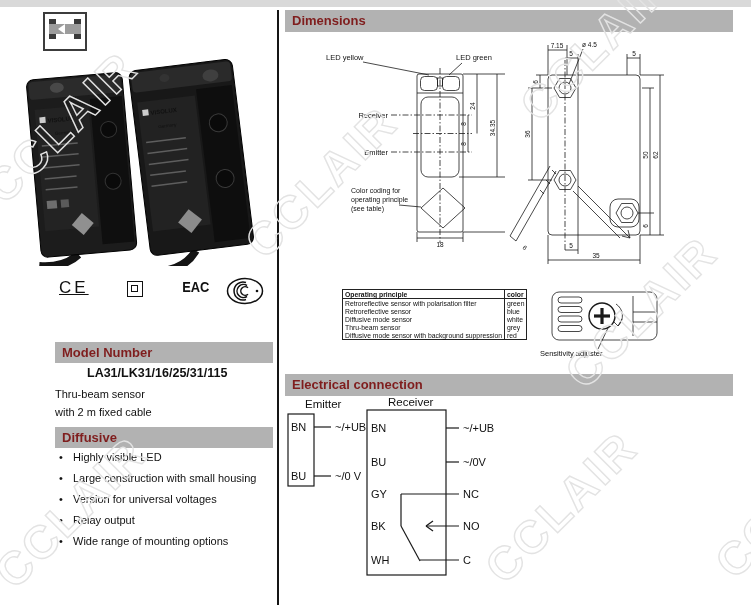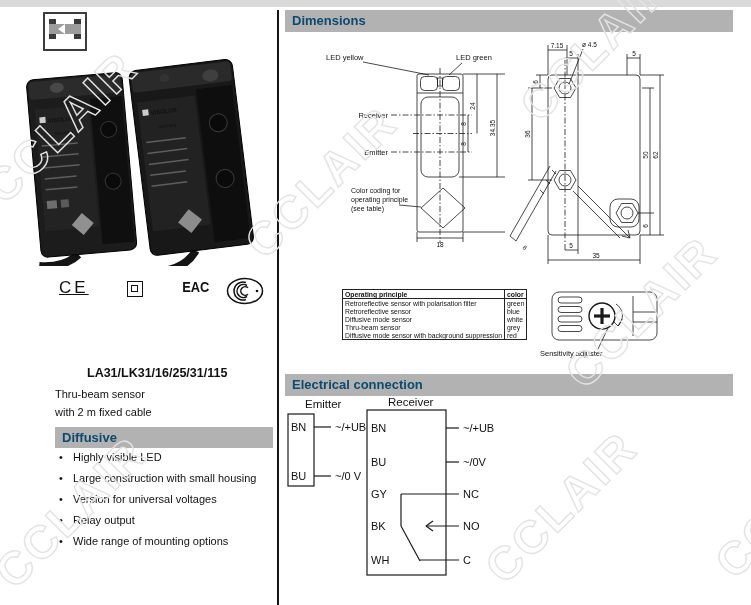--- a/index.html
+++ b/index.html
@@ -1,20 +1,20 @@
 <!DOCTYPE html>
 <html><head>
 <meta charset="utf-8">
 <style>
   html,body{margin:0;padding:0;background:#fff;}
   #page{position:relative;width:751px;height:605px;background:#ffffff;overflow:hidden;
         font-family:"Liberation Sans","DejaVu Sans",sans-serif;color:#111;}
   .topstrip{position:absolute;left:0;top:0;width:751px;height:7px;background:#d9d9d9;}
   .divider{position:absolute;left:277px;top:10px;width:2px;height:595px;background:#151515;}
-  .bar{position:absolute;background:#b2b2b2;color:#0c4a6e;font-weight:bold;font-size:13px;
+  .bar{position:absolute;background:#b2b2b2;color:#7f1d1d;font-weight:bold;font-size:13px;
        line-height:21px;padding-left:7px;box-sizing:border-box;}
   .bar.right{width:448px;height:22px;line-height:22px;left:285px;}
   .bar.left{width:218px;height:21px;left:55px;}
   .wm{position:absolute;font-size:46px;font-weight:bold;letter-spacing:3px;white-space:nowrap;
       color:transparent;-webkit-text-stroke:1.4px #e3e3e3;transform:rotate(-45deg);z-index:5;
       pointer-events:none;}
   .modeltxt{position:absolute;left:55px;font-size:12.5px;font-weight:bold;margin-left:32px;}
   .subtxt{position:absolute;left:55px;font-size:11px;}
   ul.features{position:absolute;left:57px;top:450px;width:222px;margin:0;padding:0;list-style:none;}
   ul.features li{position:relative;padding-left:16px;font-size:11px;line-height:15px;margin-bottom:6px;}
@@ -110,20 +110,21 @@
     <span class="eactxt">EAC</span>
     <svg style="position:absolute;left:226px;top:277px;" width="38" height="28" viewBox="0 0 38 28">
       <ellipse cx="19" cy="14" rx="17.5" ry="12.5" fill="none" stroke="#111" stroke-width="1.5"></ellipse>
       <path d="M 20 5.5 A 9 9 0 1 0 20 22.5" fill="none" stroke="#111" stroke-width="1.5"></path>
       <path d="M 21 8.5 A 6.5 6.5 0 1 0 21 19.5" fill="none" stroke="#111" stroke-width="1.5"></path>
       <path d="M 22 10.8 A 4.3 4.3 0 1 0 22 17.2" fill="none" stroke="#111" stroke-width="1.5"></path>
       <circle cx="31" cy="14" r="1.3" fill="#111"></circle>
     </svg>
   </div>
 
+  <div class="bar left" style="top:342px;">Model Number</div>
   <div class="modeltxt" style="top:366px;">LA31/LK31/16/25/31/115</div>
   <div class="subtxt" style="top:388px;">Thru-beam sensor</div>
   <div class="subtxt" style="top:406px;">with 2 m fixed cable</div>
 
   <div class="bar left" style="top:427px;">Diffusive</div>
   <ul class="features">
     <li>Highly visible LED</li>
     <li>Large construction with small housing</li>
     <li>Version for universal voltages</li>
     <li>Relay output</li>

